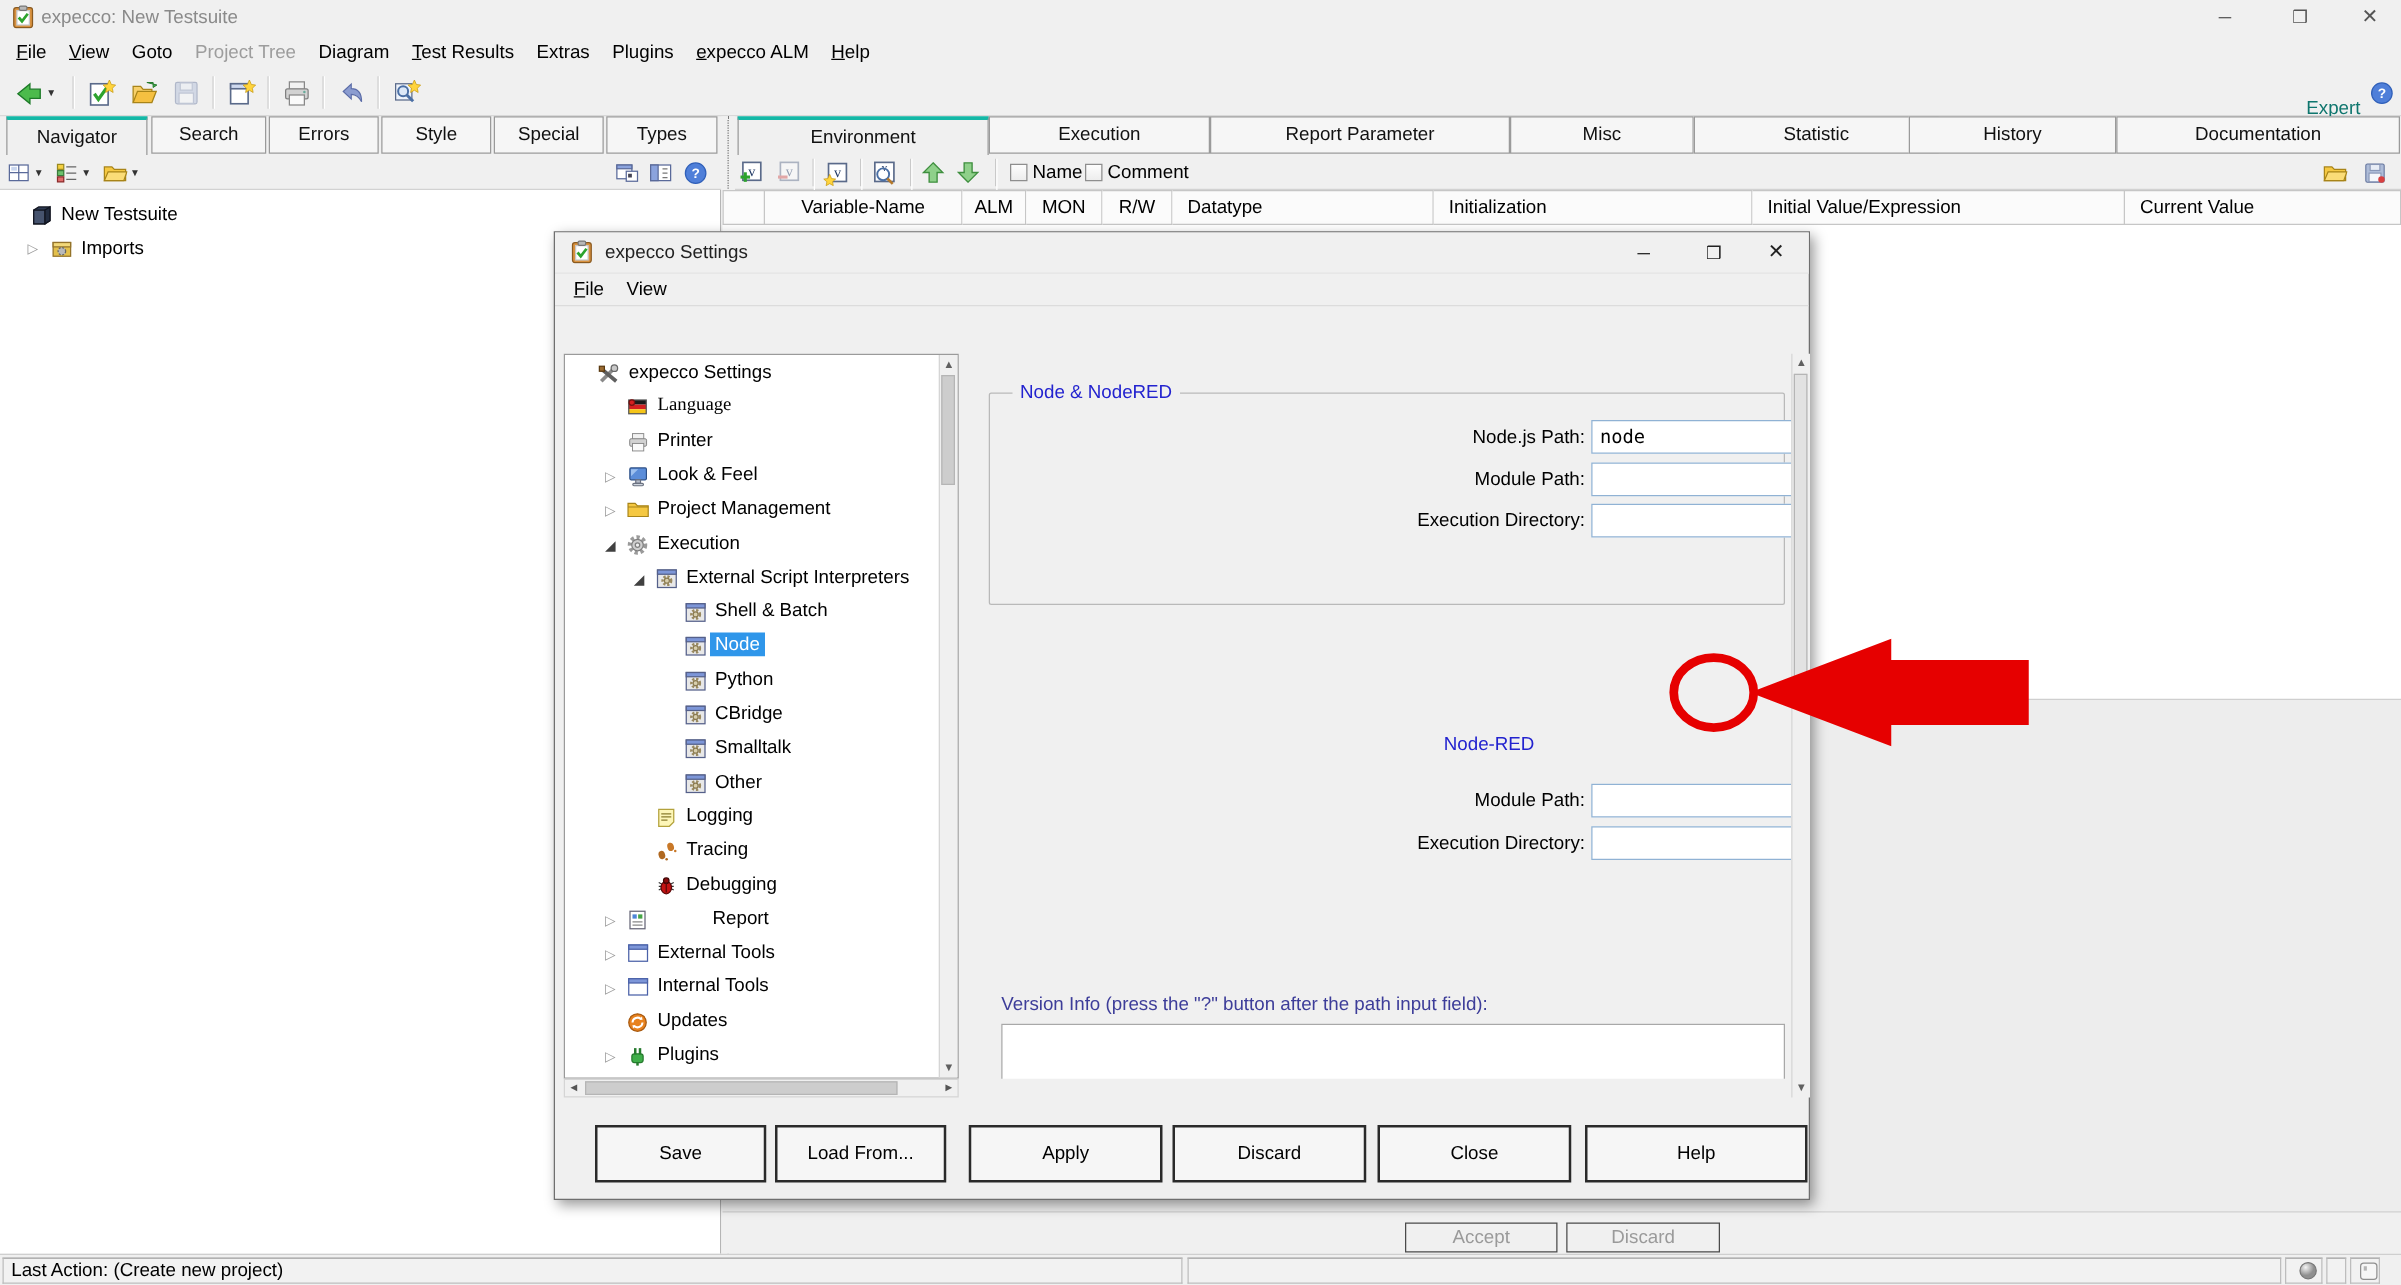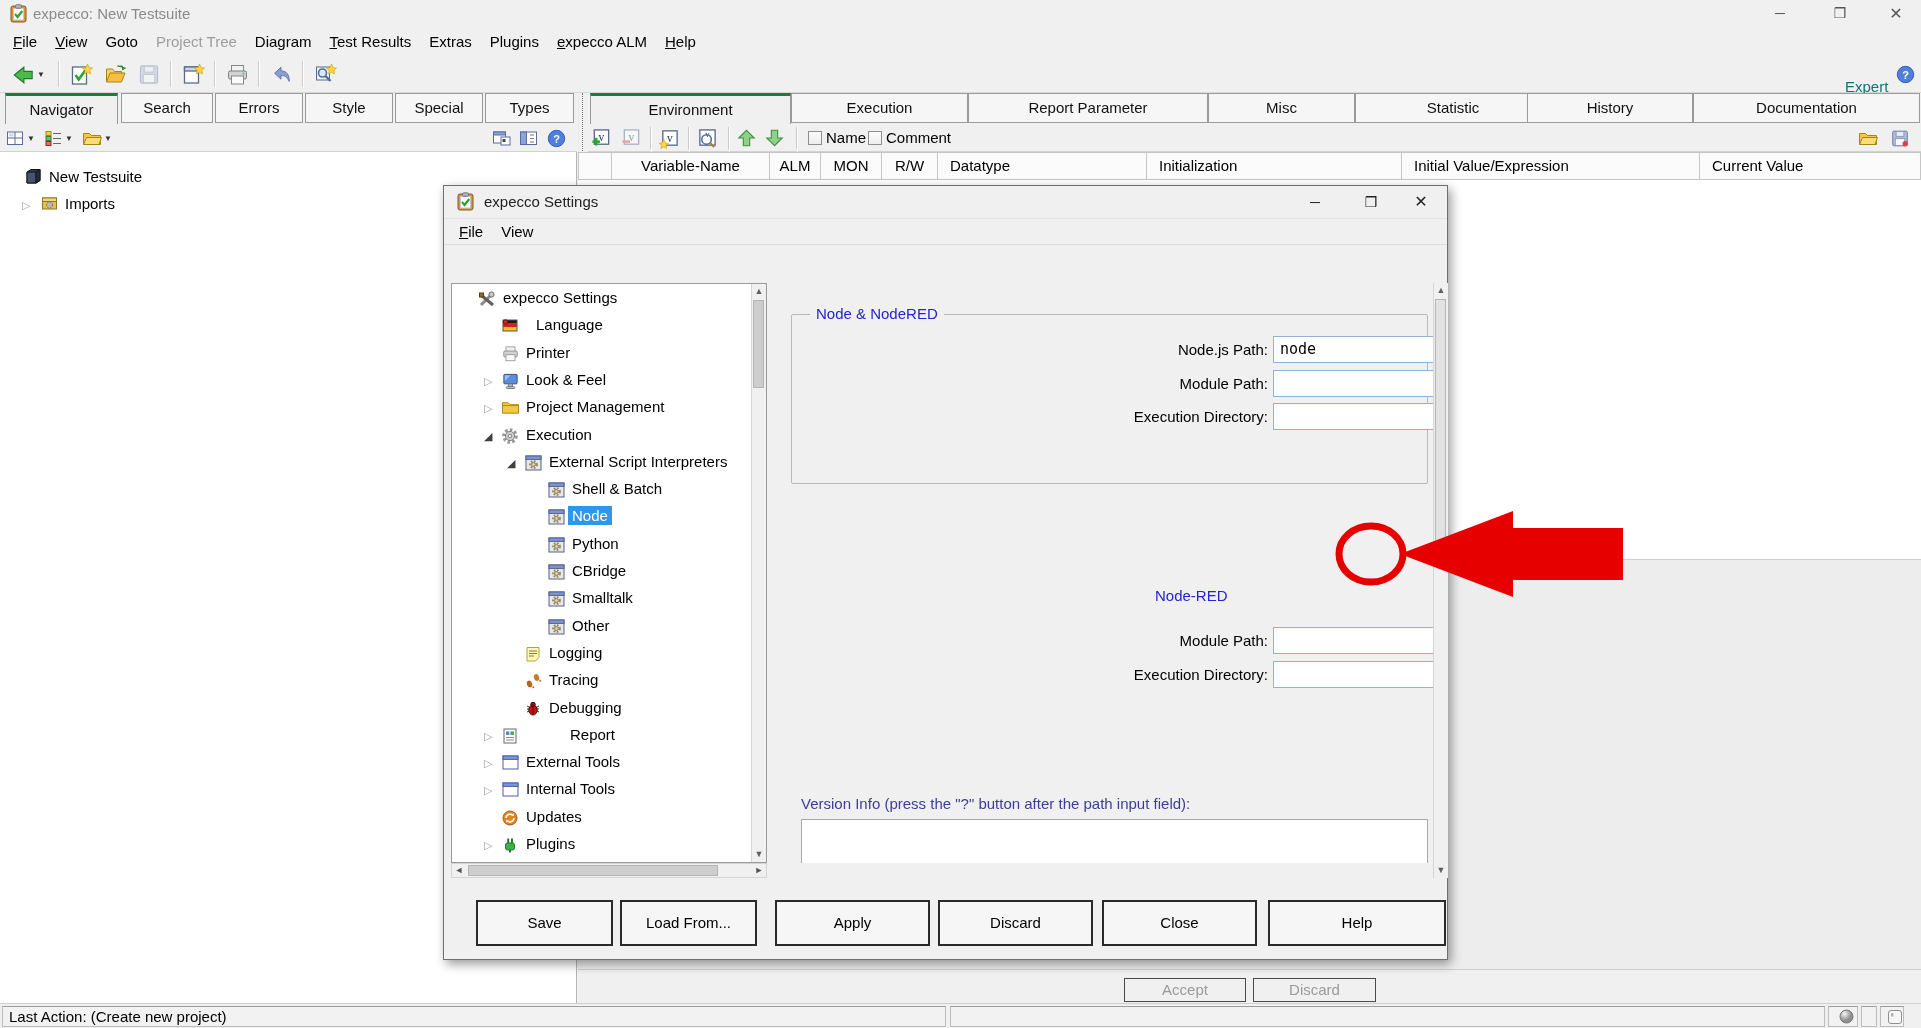--- a/index.html
+++ b/index.html
@@ -15,42 +15,42 @@
   .menu-item { padding:0 9px; height:29px; line-height:29px; cursor:default; }
   .menu-item.disabled { color:#9d9d9d; }
   #toolbar { left:0; top:56px; width:1921px; height:37px; background:#f0f0f0; border-bottom:1px solid #d8d8d8; }
   .tbtn { position:absolute; top:4px; width:30px; height:29px; display:flex; align-items:center; justify-content:center; }
   .tsep { position:absolute; top:5px; width:1px; height:26px; background:#c9c9c9; }
   .tsep:after { content:""; position:absolute; left:1px; top:0; width:1px; height:26px; background:#fff; }
   .disabled-ic { opacity:.45; }
   #expert-label { top:22px; color:#0f766e; }
   
   .tab { position:absolute; top:0; height:30px; background:#f6f6f6; border:1px solid #9a9a9a; border-bottom:1px solid #9a9a9a; text-align:center; line-height:28px; color:#111; }
-  .tab.active { background:#f0f0f0; border-top:3px solid #15803d; border-bottom:none; height:31px; z-index:2; }
+  .tab.active { background:#f0f0f0; border-top:3px solid #14b8a6; border-bottom:none; height:31px; z-index:2; }
   #left-tabs, #right-tabs { top:93px; height:31px; }
   
   #toolbar2-left { left:0; top:124px; width:577px; height:28px; background:#f0f0f0; border-bottom:1px solid #d2d2d2; }
   #toolbar2-right { left:578px; top:124px; width:1343px; height:28px; background:#f0f0f0; border-bottom:1px solid #d2d2d2; }
   .t2btn { position:absolute; top:2px; height:24px; display:flex; align-items:center; }
   .dd { font-size:8px; color:#333; margin-left:2px; }
   .cbx { width:14px; height:14px; border:1px solid #8e8e8e; background:linear-gradient(#fdfdfd,#ededed); display:inline-block; }
   .cb-row { position:absolute; top:5px; display:flex; align-items:center; gap:4px; }
   
   #left-panel-body { left:0; top:152px; width:577px; height:851px; background:#fff; border-right:1px solid #b5b5b5; }
   #splitter { left:577px; top:93px; width:11px; height:910px; background:#f0f0f0; }
   #splitter i { position:absolute; left:5px; top:0; bottom:0; border-left:1px dotted #777; }
   #table-header { left:578px; top:152px; height:28px; }
   .hcell { position:absolute; top:0; height:28px; background:#fbfbfb; border:1px solid #c6c6c6; border-left:none; line-height:26px; padding-left:12px; white-space:nowrap; overflow:hidden; }
   .hcell.center { text-align:center; padding-left:0; }
   #table-body { left:578px; top:180px; width:1343px; height:380px; background:#fff; border-bottom:1px solid #cfcfcf; }
   #right-lower { left:578px; top:560px; width:1343px; height:409px; background:#ededed; }
   #accept-strip { left:578px; top:969px; width:1512px; height:34px; background:#f0f0f0; border-top:1px solid #cfcfcf; }
   .ghost-btn { position:absolute; top:8px; height:24px; border:1px solid #4a4a4a; background:#f0f0f0; color:#9a9a9a; text-align:center; line-height:22px; }
   
-  .mtree-row { position:absolute; left:0; height:27px; display:flex; align-items:flex-end; gap:6px; }
+  .mtree-row { position:absolute; left:0; height:27px; display:flex; align-items:center; gap:6px; }
   .expander { color:#9a9a9a; font-size:11px; width:12px; display:inline-block; }
   .expander.open { color:#404040; }
   
   #statusbar { left:0; top:1003px; width:1921px; height:25px; background:#f0f0f0; border-top:1px solid #cfcfcf; }
   .sunken { position:absolute; top:2px; height:21px; border:1px solid #bdbdbd; border-top-color:#9d9d9d; background:#f2f2f2; line-height:19px; padding-left:6px; }
   
   #dialog { left:443px; top:185px; width:1005px; height:775px; background:#f0f0f0; border:1px solid #6f6f6f; box-shadow:3px 4px 10px rgba(0,0,0,.4); z-index:40; }
   #dlg-titlebar { left:0; top:0; width:1003px; height:33px; background:#f0f0f0; border-bottom:1px solid #e3e3e3; }
   #dlg-title { left:40px; top:7px; color:#222; }
   .dlg-winbtn { top:0; width:50px; height:32px; text-align:center; line-height:32px; font-size:14px; color:#222; }
@@ -413,21 +413,21 @@
         <span class="dtree-label" style="position: absolute; left: 47px; top: 2px;">expecco Settings</span>
       </div>
       <div class="dtree-row" style="top: 29.3px;">
         <span class="icon" style="position: absolute; left: 49px; top: 4px;"><svg width="19" height="17" viewBox="0 0 19 17">
             <rect x="2" y="3" width="14" height="3.7" fill="#1a1a1a"></rect>
             <rect x="2" y="6.7" width="14" height="3.7" fill="#d42020"></rect>
             <rect x="2" y="10.4" width="14" height="3.6" fill="#f5c518"></rect>
             <rect x="2" y="3" width="14" height="11" fill="none" stroke="#555"></rect>
             <circle cx="4.5" cy="5" r="2.2" fill="#d42020" stroke="#7a1010"></circle>
           </svg></span>
-        <span class="dtree-label" style="position: absolute; left: 80px; top: 2px;">Language</span>
+        <span class="dtree-label" style="position: absolute; left: 70px; top: 2px; font-family: Liberation Serif, serif;">Language</span>
       </div>
       <div class="dtree-row" style="top: 56.6px;">
         <span class="icon" style="position: absolute; left: 49px; top: 4px;"><svg width="19" height="18" viewBox="0 0 24 24">
             <rect x="6" y="2.5" width="12" height="6" fill="#f2f2f2" stroke="#888"></rect>
             <rect x="3" y="8" width="18" height="8" rx="1.5" fill="#d2d2d2" stroke="#808080"></rect>
             <rect x="6" y="13" width="12" height="8" fill="#fafafa" stroke="#888"></rect>
           </svg></span>
         <span class="dtree-label" style="position: absolute; left: 70px; top: 2px;">Printer</span>
       </div>
       <div class="dtree-row" style="top: 83.9px;">

